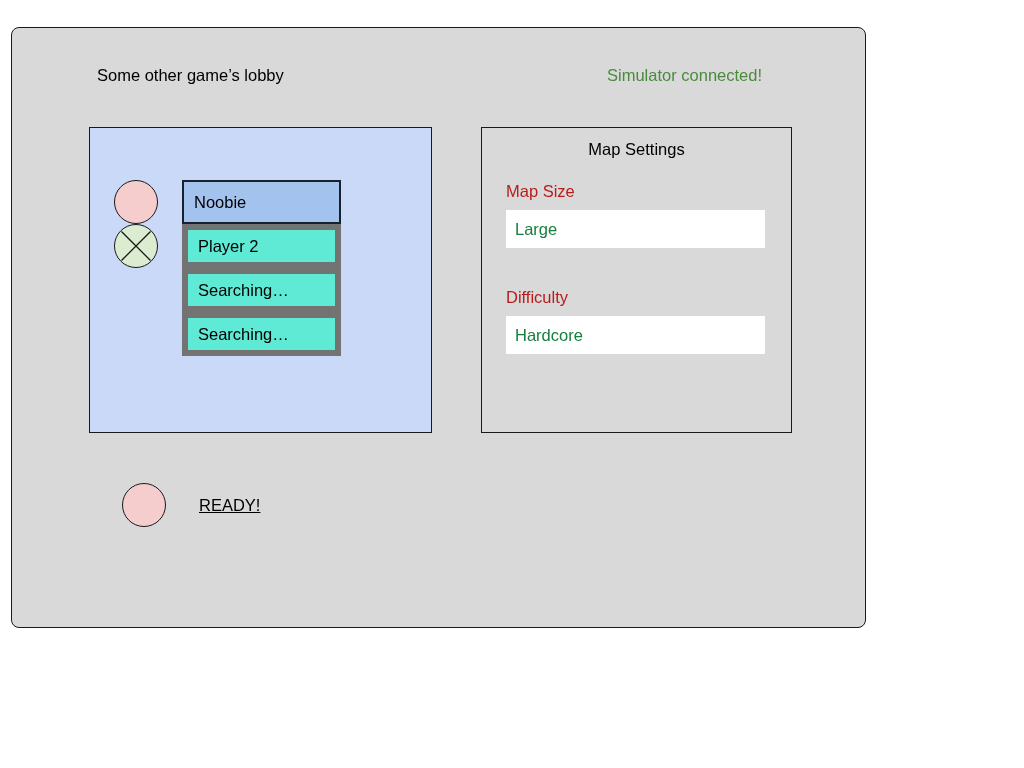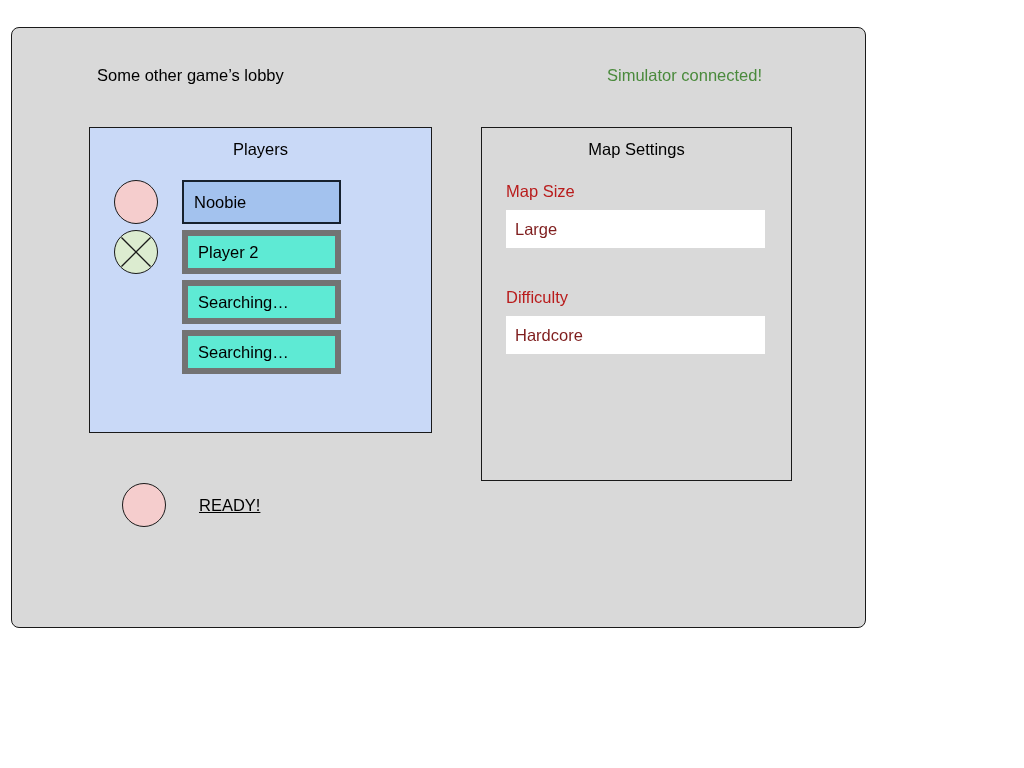--- a/index.html
+++ b/index.html
@@ -73,21 +73,20 @@
   }
   #player-list {
     position: absolute;
     left: 92px;
     top: 52px;
     width: 159px;
   }
   .player-row {
     position: relative;
     height: 44px;
-    margin-bottom: 6px;
   }
   .player-slot {
     position: absolute;
     left: 0;
     top: 0;
     width: 159px;
     height: 44px;
     box-sizing: border-box;
     border: 6px solid #737373;
     background: #5eead4;
@@ -118,21 +117,21 @@
     left: 0; top: 0;
     width: 100%; height: 100%;
     display: block;
   }
 
   
   #map-settings-panel {
     left: 469px;
     top: 99px;
     width: 311px;
-    height: 354px;
+    height: 306px;
     background: #d9d9d9;
   }
   .setting-group {
     position: absolute;
     left: 24px;
     width: 259px;
   }
   #setting-map-size { top: 54px; }
   #setting-difficulty { top: 160px; }
   .setting-label {
@@ -142,21 +141,21 @@
   }
   .setting-value-box {
     width: 259px;
     height: 38px;
     background: #ffffff;
     display: flex;
     align-items: center;
     padding-left: 9px;
     box-sizing: border-box;
     font-size: 16.5px;
-    color: #7f1d1d;
+    color: #15803d;
   }
 
   
   #ready-row {
     position: absolute;
     left: 110px;
     top: 455px;
     display: flex;
     align-items: center;
   }
@@ -178,21 +177,20 @@
 </head>
 <body>
 
 <div id="lobby-card">
 
   <div id="lobby-title">Some other game’s lobby</div>
 
   <div id="connection-status">Simulator connected!</div>
 
   <div class="panel" id="players-panel">
-    <div class="panel-title">Players</div>
 
     <div id="player-list">
 
       <div class="player-row">
         <div class="player-status-dot dot-pink"></div>
         <div class="player-slot selected">
           <span>Noobie</span>
         </div>
       </div>
 

